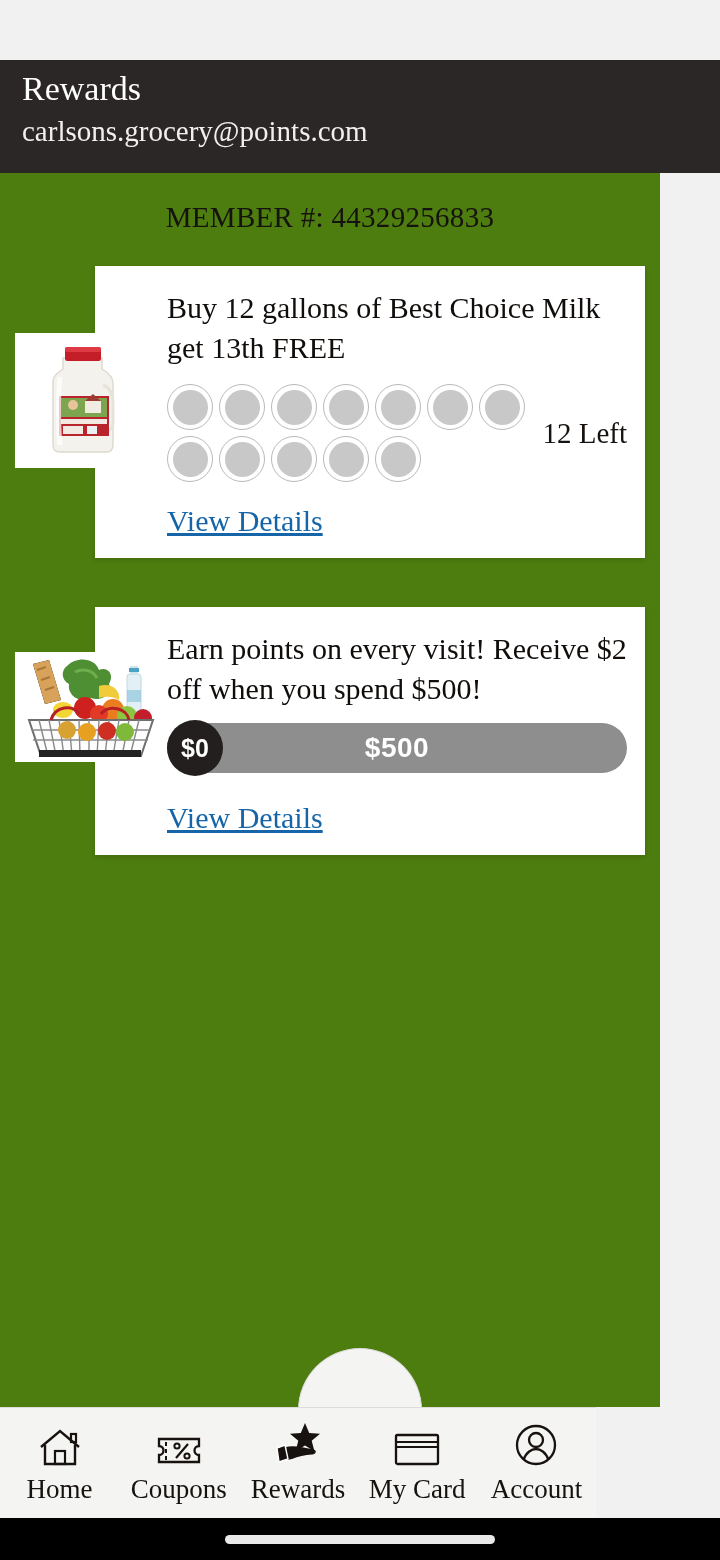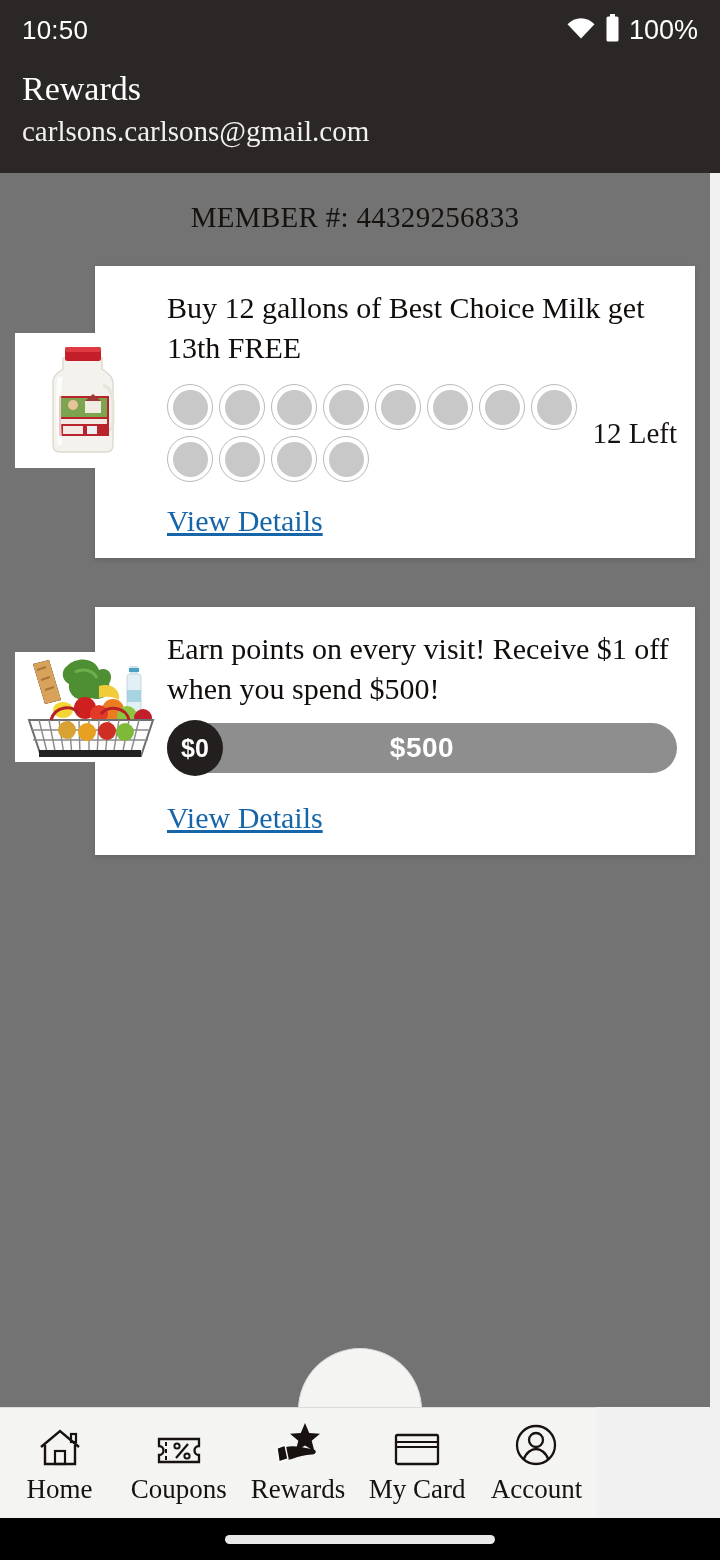--- a/index.html
+++ b/index.html
@@ -72,23 +72,23 @@
     font-size: 29px;
     line-height: 38px;
     font-family: "Liberation Serif", serif;
     margin-top: 2px;
   }
 
   
   .content {
     position: absolute;
     top: 173px; left: 0;
-    width: 710px;
+    width: 660px;
     height: 1234px;
-    background: #737373;
+    background: #4d7c0f;
     overflow: hidden;
   }
   .member-line {
     text-align: center;
     font-size: 29px;
     color: #16120f;
     padding-top: 28px;
     letter-spacing: .3px;
     font-family: "Liberation Serif", serif;
   }
@@ -296,41 +296,24 @@
     height: 9px;
     border-radius: 5px;
     background: #e9e9e9;
   }
 </style>
 </head>
 <body>
 
 <div id="phone">
 
-  <div class="statusbar">
-    <div class="status-time">10:50</div>
-    <div class="status-right">
-      <span class="wifi-icon">
-        <svg width="30" height="23" viewBox="0 0 30 23">
-          <path d="M15 21.5 L1.5 7.2 C5.2 3.3 9.9 1.2 15 1.2 C20.1 1.2 24.8 3.3 28.5 7.2 Z" fill="#ffffff"></path>
-        </svg>
-      </span>
-      <span class="batt-icon">
-        <svg width="15" height="28" viewBox="0 0 15 28">
-          <rect x="5" y="0" width="5" height="3" fill="#ffffff"></rect>
-          <rect x="1.5" y="2.5" width="12" height="25" rx="1.6" fill="#ffffff"></rect>
-        </svg>
-      </span>
-      <span class="status-pct">100%</span>
-    </div>
-  </div>
 
   <div class="header">
     <h1 class="header-title">Rewards</h1>
-    <div class="header-sub">carlsons.carlsons@gmail.com</div>
+    <div class="header-sub">carlsons.grocery@points.com</div>
   </div>
 
   <div class="content">
 
     <div class="member-line">
       <span>MEMBER #: 44329256833</span>
     </div>
 
     <div class="card" id="card1">
       <div class="thumb" id="thumb1">
@@ -431,21 +414,21 @@
           <circle cx="52" cy="78" r="9" fill="#d8a233"></circle>
           <circle cx="72" cy="80" r="9" fill="#e8a021"></circle>
           <circle cx="92" cy="79" r="9" fill="#cf2e22"></circle>
           <circle cx="110" cy="80" r="9" fill="#7fb93a"></circle>
 
           <path d="M36 68 C40 54 58 52 64 62" fill="none" stroke="#b51f26" stroke-width="3"></path>
           <path d="M86 62 C94 52 112 56 114 68" fill="none" stroke="#b51f26" stroke-width="3"></path>
         </svg>
       </div>
 
-      <div class="card-title">Earn points on every visit! Receive $1 off when you spend $500!</div>
+      <div class="card-title">Earn points on every visit! Receive $2 off when you spend $500!</div>
 
       <div class="progress-row">
         <div class="progress-track">
           <span class="progress-max">$500</span>
         </div>
         <div class="progress-knob">
           <span class="progress-cur">$0</span>
         </div>
       </div>
 

